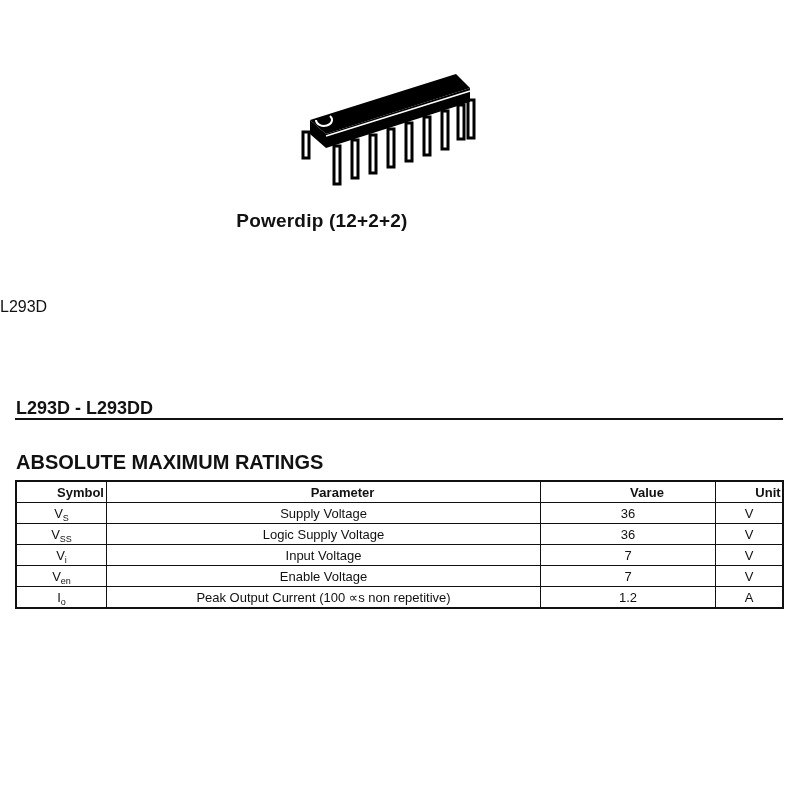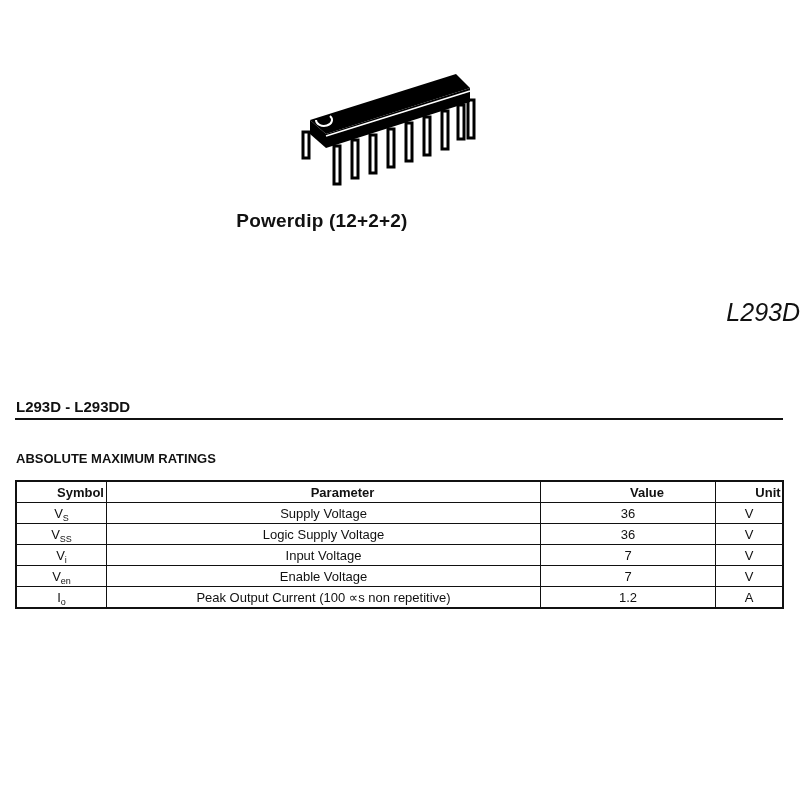--- a/index.html
+++ b/index.html
@@ -1,22 +1,22 @@
 <!DOCTYPE html>
 <html><head>
 <meta charset="utf-8">
 <style>
   html, body { margin: 0; padding: 0; background: #ffffff; }
   body { width: 800px; height: 800px; position: relative; overflow: hidden; font-family: "Liberation Sans", sans-serif; color: #111; }
   .chip { position: absolute; left: 298px; top: 62px; width: 180px; height: 130px; }
   .pkg-caption { position: absolute; left: 0; width: 644px; top: 210px; text-align: center; font-weight: bold; font-size: 19px; letter-spacing: 0.2px; }
-  .part-label { position: absolute; left: 0; width: 800px; top: 298px; text-align: right; font-size: 25px; font-style: italic; }
-  .doc-title { position: absolute; left: 16px; top: 398px; font-weight: bold; font-size: 15px; }
+  .part-label { position: absolute; left: 0; width: 800px; top: 298px; text-align: left; font-size: 16px; }
+  .doc-title { position: absolute; left: 16px; top: 398px; font-weight: bold; font-size: 18px; }
   .title-rule { position: absolute; left: 15px; top: 418px; width: 768px; height: 2px; background: #111; }
-  .section-title { position: absolute; left: 16px; top: 451px; font-weight: bold; font-size: 13px; }
+  .section-title { position: absolute; left: 16px; top: 451px; font-weight: bold; font-size: 20px; }
   table.ratings { position: absolute; left: 15px; top: 480px; width: 769px; border-collapse: collapse; font-size: 13px; }
   table.ratings th, table.ratings td { border: 1px solid #111; height: 20px; padding: 0; line-height: 19px; }
   table.ratings { border: 2px solid #111; }
   table.ratings th { font-weight: bold; text-align: center; font-size: 13px; padding-left: 38px; }
   td.sym { text-align: center; width: 89px; margin-top: 48px; }
   td.param { text-align: center; padding-left: 9px; width: 433px; }
   td.val { text-align: center; width: 174px; margin-left: 43px; }
   td.unit { text-align: center; }
   sub { font-size: 9px; vertical-align: -3px; line-height: 0; }
 </style>

